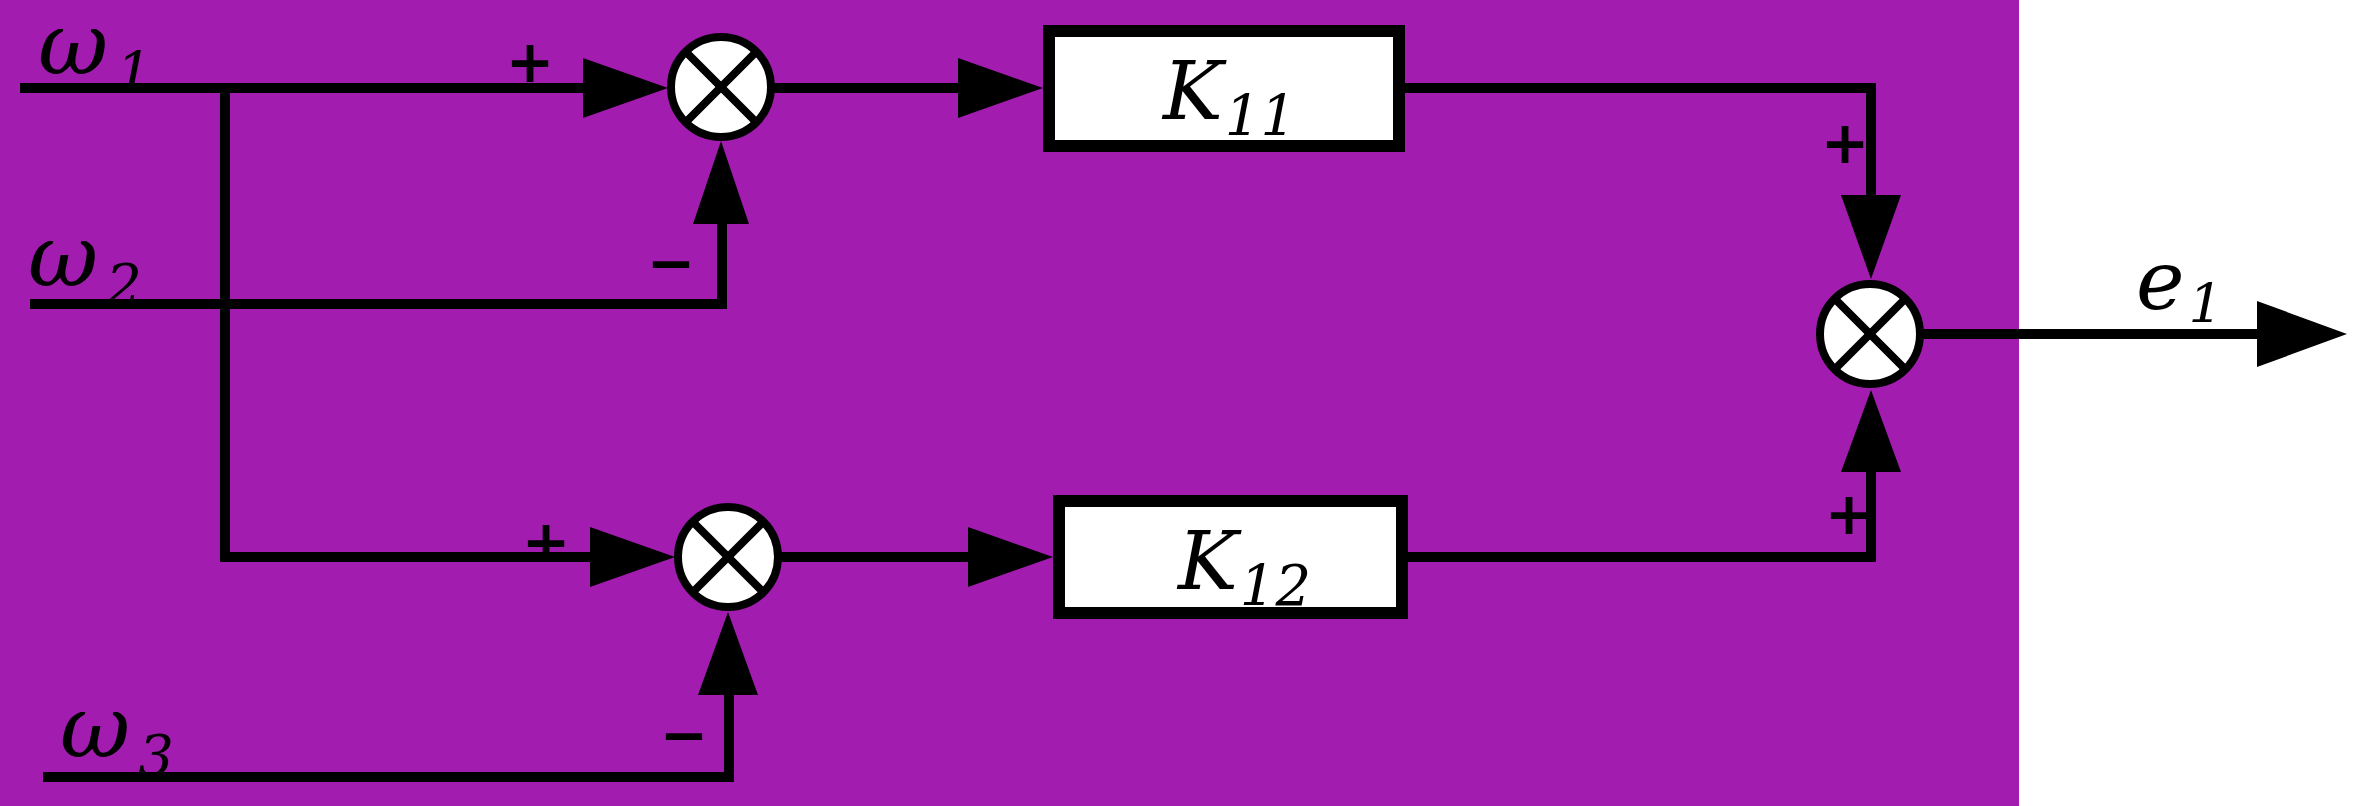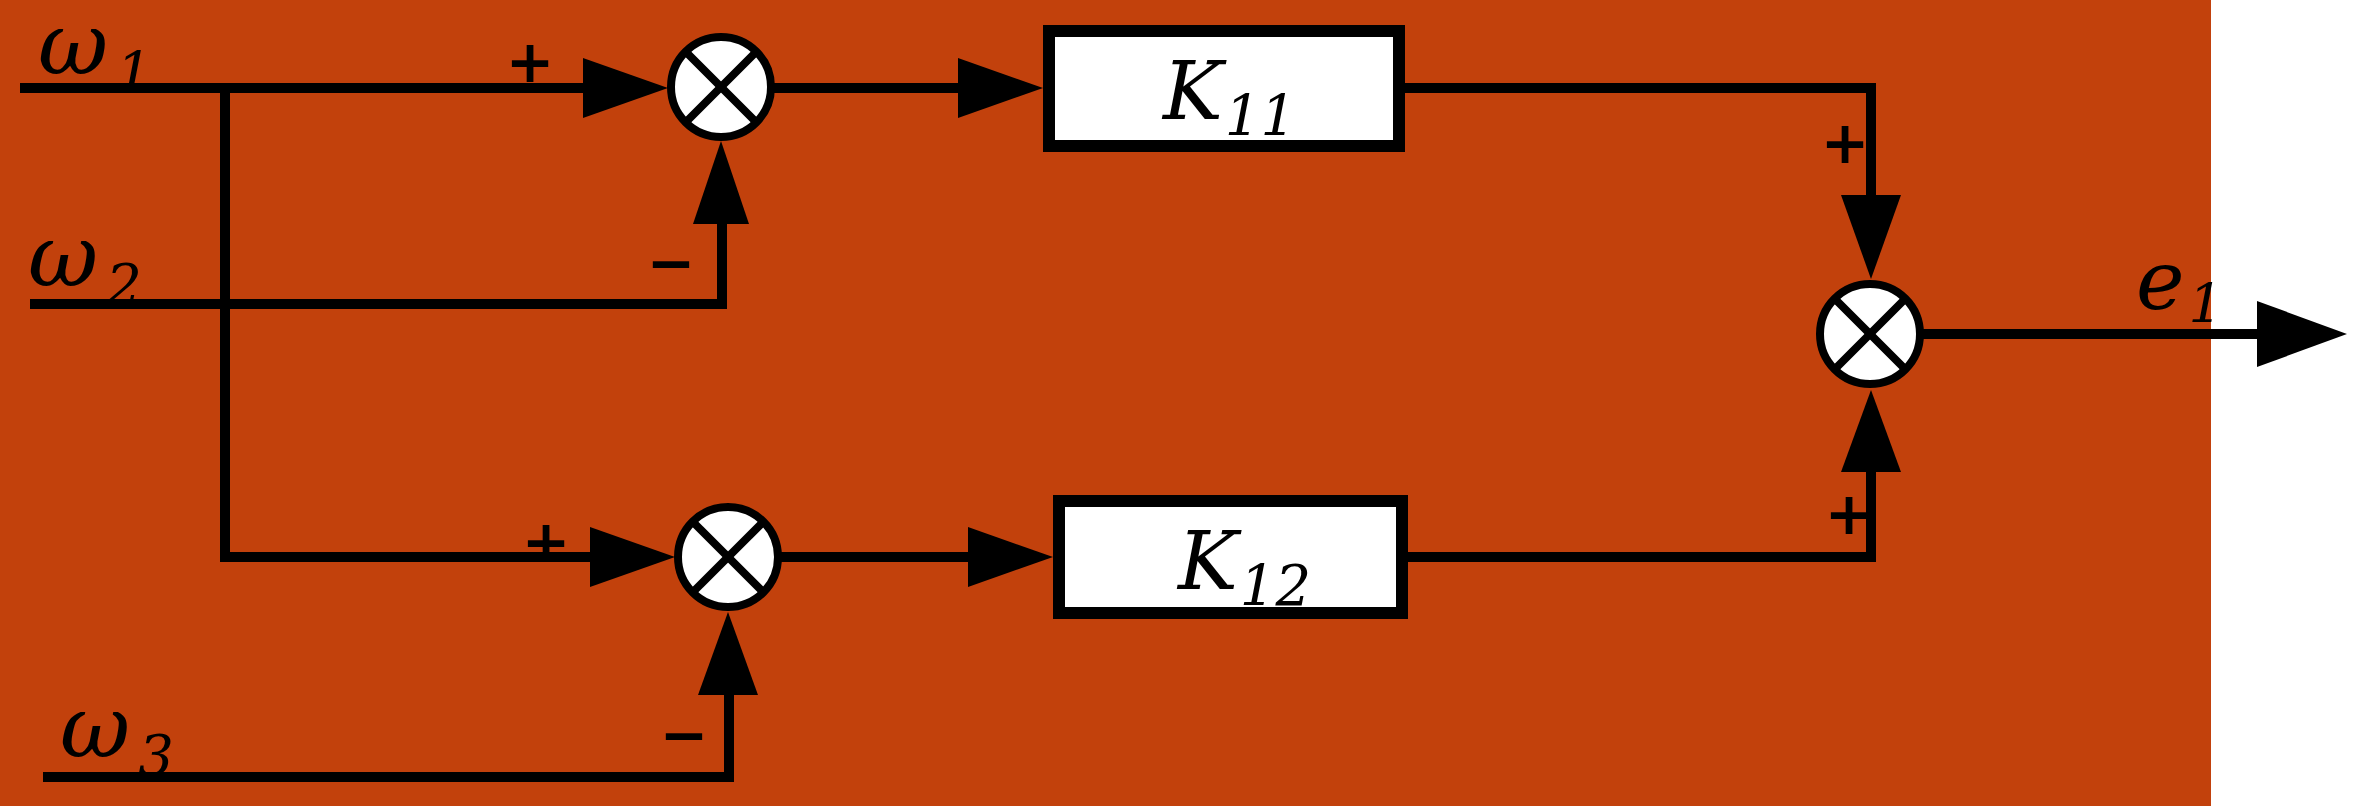--- a/index.html
+++ b/index.html
@@ -5,23 +5,23 @@
   html, body {
     margin: 0;
     padding: 0;
     width: 2355px;
     height: 806px;
     background: #ffffff;
     overflow: hidden;
   }
   .stage {
     position: relative;
-    width: 2211px;
+    width: 2019px;
     height: 806px;
-    background: #c2410c;
+    background: #a21caf;
     text-align: center;
   }
   svg { display: block; }
 
   .rail {
     stroke: #000000;
     stroke-width: 10;
     fill: none;
     stroke-linecap: square;
     stroke-linejoin: miter;

